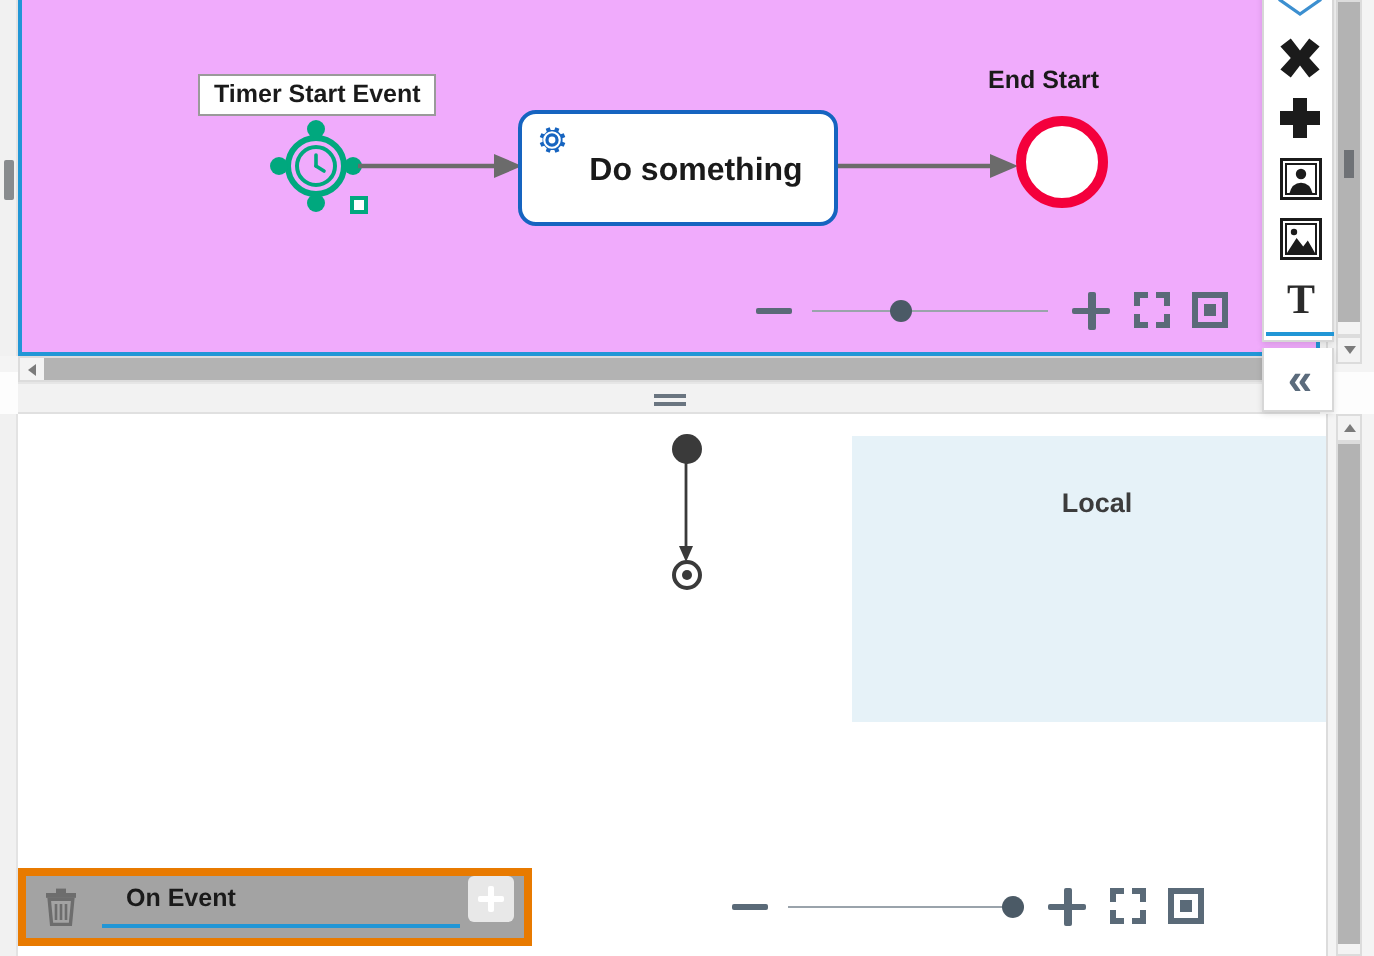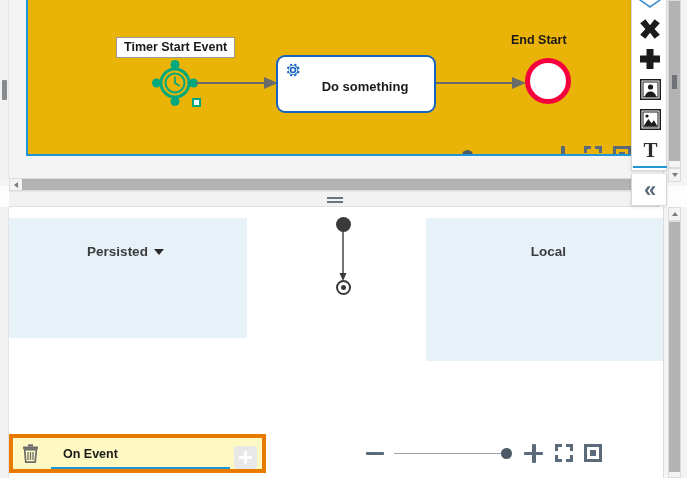--- a/index.html
+++ b/index.html
@@ -21,26 +21,25 @@
   
   #top-panel {
     position: absolute;
     left: 0; top: 0;
     width: 687px; height: 186px;
     background: #f4f4f4;
   }
   #canvas-frame {
     position: absolute;
     left: 9px; top: 0px;
-    width: 651px; height: 156px;
+    width: 651px; height: 178px;
     border: 2px solid #2196d6;
     border-top: none;
-    background: #eab308;
+    background: #f0abfc;
     overflow: hidden;
-    margin-left: 17px;
   }
   
   #left-splitter {
     position: absolute;
     left: 0px; top: 0px;
     width: 9px; height: 178px;
     background: #f1f1f1;
     border-right: 1px solid #e3e3e3;
   }
   #left-splitter-grip {
@@ -81,21 +80,21 @@
     width: 160px; height: 58px;
     border: 2px solid #1664c0;
     border-radius: 9px;
     background: #ffffff;
   }
   .task-label {
     position: absolute;
     left: 0; top: 0;
     width: 160px; height: 58px;
     display: flex; align-items: center; justify-content: center;
-    font-size: 13px;
+    font-size: 16px;
     font-weight: bold;
     color: #1a1a1a;
     padding-left: 14px;
   }
   .gear-icon {
     position: absolute;
     left: 6px; top: 4px;
     width: 18px; height: 18px;
   }
   .end-event {
@@ -406,23 +405,23 @@
     width: 11px; height: 250px;
     background: #b3b3b3;
   }
 
   
   #on-event-bar {
     position: absolute;
     left: 9px; top: 434px;
     width: 257px; height: 39px;
     border: 4px solid #e87a00;
-    background: #fef9c3;
+    background: #a3a3a3;
     display: flex;
-    align-items: flex-end;
+    align-items: flex-start;
     z-index: 20;
   }
   #trash-btn {
     width: 34px; height: 31px;
     display: flex; align-items: center; justify-content: center;
     cursor: pointer;
     flex: 0 0 auto;
   }
   #on-event-field {
     position: relative;
@@ -599,25 +598,20 @@
 
   <div id="splitter">
     <div id="splitter-grip"></div>
   </div>
 
   <div id="bottom-panel">
     <div id="bottom-left-splitter"></div>
 
     <div id="bottom-canvas">
 
-      <div class="sm-region" style="left:-5px; top:11px; width:243px; height:120px;">
-        <div class="sm-region-label">
-          <span>Persisted</span><span class="caret-down"></span>
-        </div>
-      </div>
 
       <div class="sm-region" style="left:417px; top:11px; width:245px; height:143px;">
         <div class="sm-region-label">Local</div>
       </div>
 
       <div class="sm-start-node" style="left:327px; top:10px;"></div>
       <svg style="position:absolute; left:326px; top:22px;" width="18" height="58">
         <line x1="8" y1="0" x2="8" y2="48" stroke="#3a3a3a" stroke-width="1.4"></line>
         <polygon points="4.5,44 11.5,44 8,52" fill="#3a3a3a"></polygon>
       </svg>

